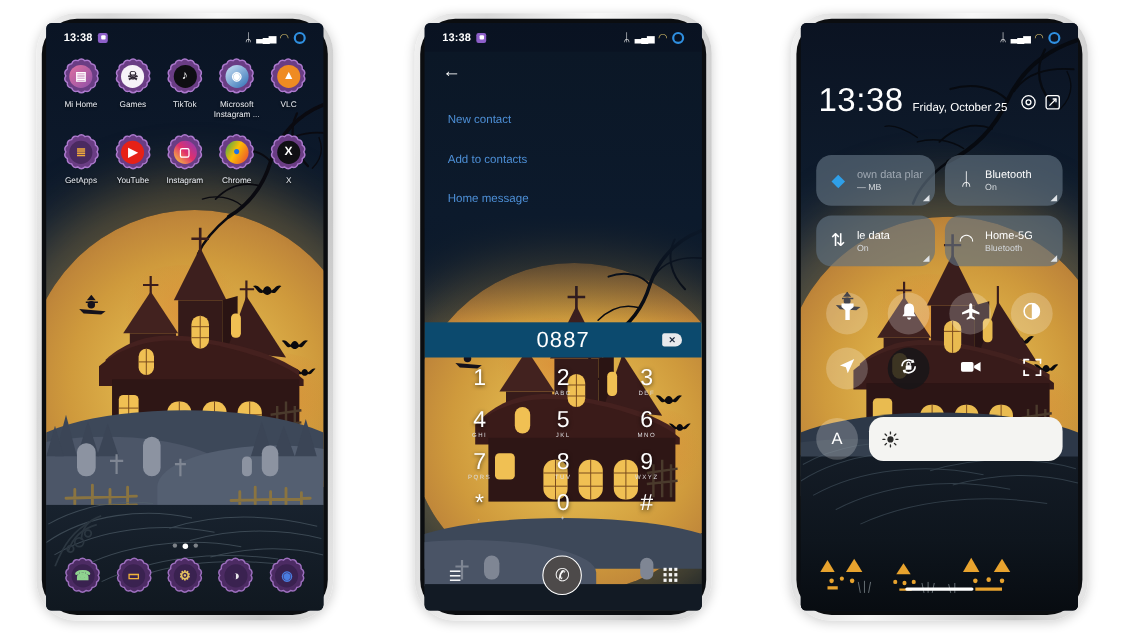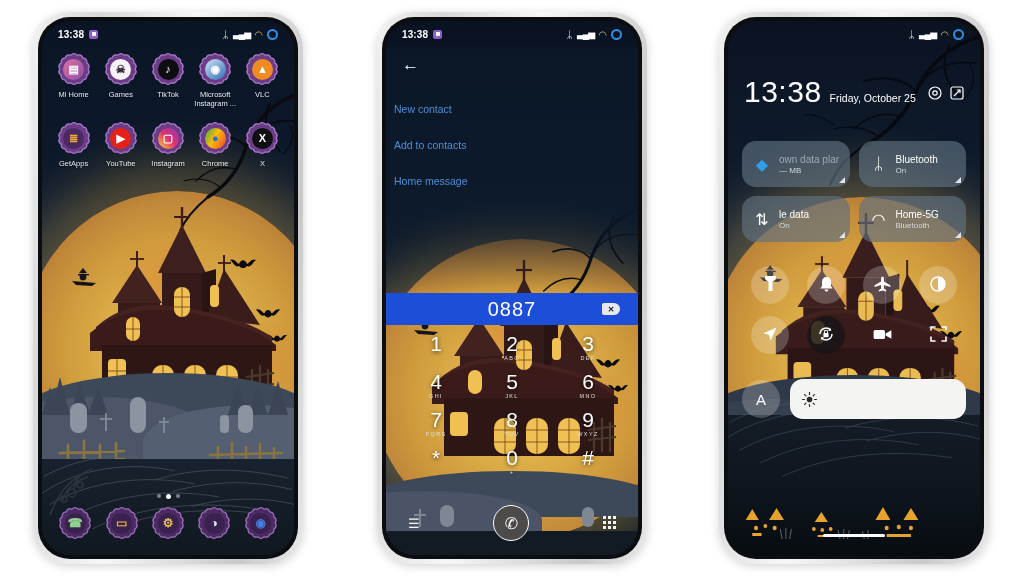--- a/index.html
+++ b/index.html
@@ -25,21 +25,21 @@
   .phone.p2 { left:377px; }
   .phone.p3 { left:719px; }
   .bezel {
     position:absolute; inset:5px;
     border-radius:32px;
     background:#0b0d10;
     padding:4px;
   }
   .screen {
     position:absolute; inset:4px;
-    border-radius:29px;
+    border-radius:5px;
     overflow:hidden;
     background:#0d1522;
   }
 
   
   .wall { position:absolute; inset:0; overflow:hidden; }
   .wall .sky {
     position:absolute; inset:0;
     background:linear-gradient(#0a1424 0%,#0d1a2c 28%,#12233a 48%,#16283f 62%,#1b2c3e 78%,#141d28 100%);
   }
@@ -134,26 +134,26 @@
     z-index:25; background:linear-gradient(#0b1726 0%,#0c1a2c 60%,rgba(12,26,44,0) 100%);
   }
   .dial-head {
     height:34px; display:flex; align-items:center; padding:0 16px; position:relative;
   }
   .back-arrow { font-size:17px; color:#fff; line-height:1; }
   .dial-title {
     position:absolute; left:0; width:100%; text-align:center;
     font-size:13px; color:#fff;
   }
-  .dial-actions { padding:22px 0 0 8px; }
+  .dial-actions { padding:22px 0 0 21px; }
   .dial-actions div { color:#4d8fd6; font-size:10.5px; margin-bottom:24px; }
   .numberbar {
     position:absolute; left:0; top:272px; width:100%; height:32px; z-index:26;
     display:flex; align-items:center; justify-content:center;
-    background:#1d4ed8;
+    background:#0c4a6e;
   }
   .numbertext { font-size:20px; color:#fff; letter-spacing:1px; }
   .delkey {
     position:absolute; right:18px; top:50%; transform:translateY(-50%);
     width:18px; height:12px; background:#e8e9ec;
     border-radius:2px 6px 6px 2px;
     display:flex; align-items:center; justify-content:center;
     color:#152338; font-size:8px; font-weight:700;
   }
   .keypad {

